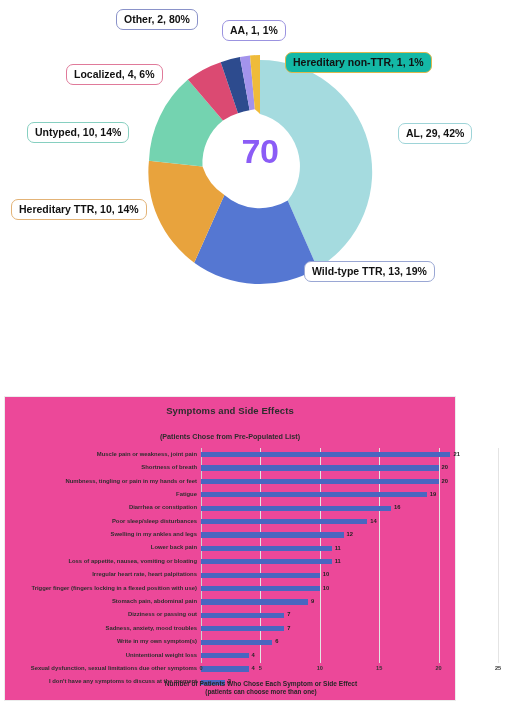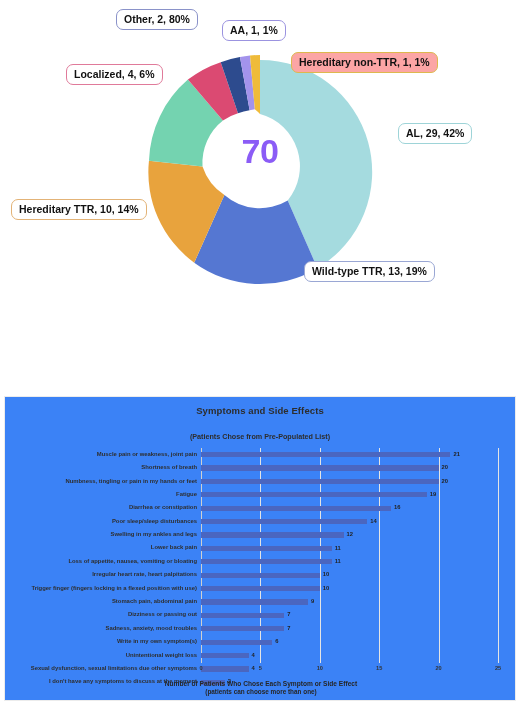--- a/index.html
+++ b/index.html
@@ -53,23 +53,23 @@
     white-space: nowrap;
     line-height: 1.15;
     font-family: "Liberation Sans", sans-serif;
   }
 
   
   #bar-section {
     position: absolute;
     left: 4px;
     top: 396px;
-    width: 512px;
+    width: 452px;
     height: 305px;
-    background: #3b82f6;
+    background: #ec4899;
     border: 1px solid #ececec;
   }
   #bar-title {
     text-align: center;
     font-size: 9.5px;
     font-weight: bold;
     color: #2d2d2d;
     margin-top: 8px;
     letter-spacing: 0.1px;
   }
@@ -217,24 +217,25 @@
         </g>
       </svg>
     </div>
 
     <div id="donut-center-value">70</div>
 
     <div class="callout" style="left:116px; top:9px; border-color:#8a92c9;">Other, 2, 80%</div>
 
     <div class="callout" style="left:222px; top:20px; border-color:#9b93e0;">AA, 1, 1%</div>
 
-    <div class="callout" style="left:291px; top:52px; border-color:#ddb84e; background:#fca5a5;">Hereditary non-TTR, 1, 1%</div>
+    <div class="callout" style="left:285px; top:52px; border-color:#ddb84e; background:#14b8a6;">Hereditary non-TTR, 1, 1%</div>
 
     <div class="callout" style="left:66px; top:64px; border-color:#e07a9a;">Localized, 4, 6%</div>
 
+    <div class="callout" style="left:27px; top:122px; border-color:#86cfc0;">Untyped, 10, 14%</div>
 
     <div class="callout" style="left:398px; top:123px; border-color:#9ed4d8;">AL, 29, 42%</div>
 
     <div class="callout" style="left:11px; top:199px; border-color:#e3b377;">Hereditary TTR, 10, 14%</div>
 
     <div class="callout" style="left:304px; top:261px; border-color:#9aa7d4;">Wild-type TTR, 13, 19%</div>
   </div>
 
   <div id="bar-section">
     <div id="bar-title">Symptoms and Side Effects</div>

